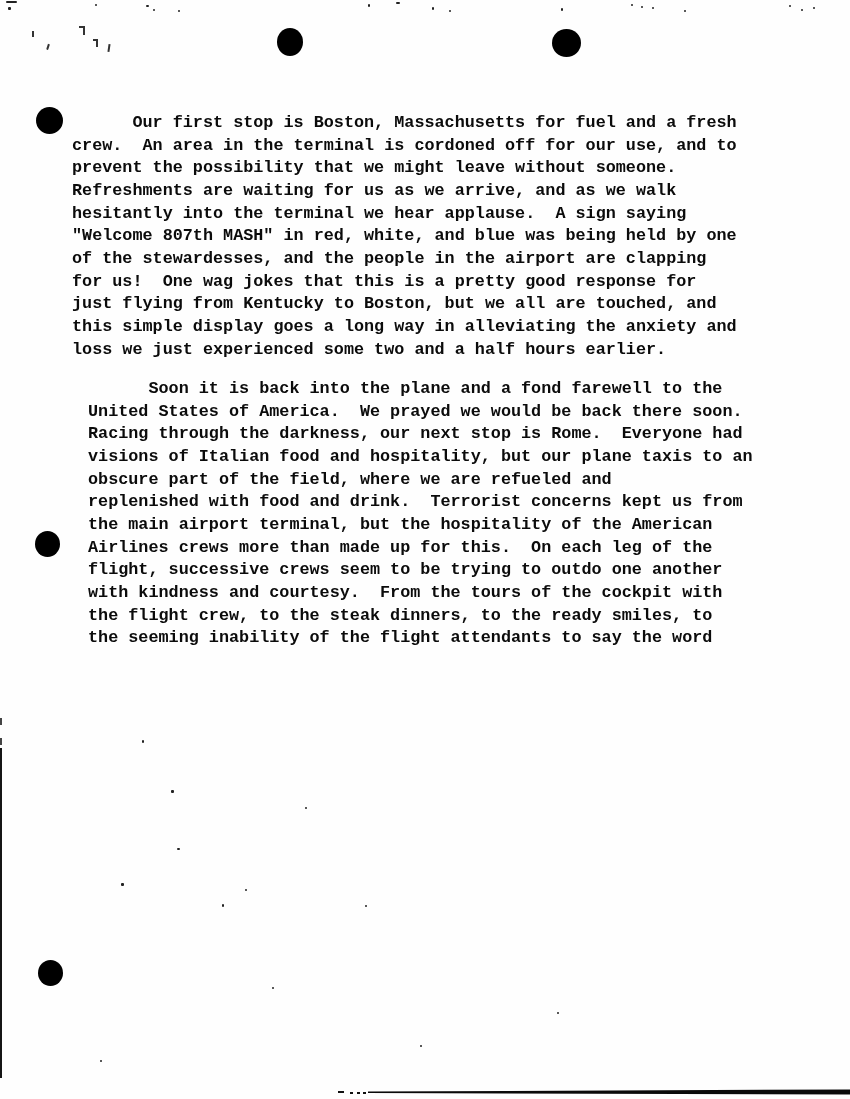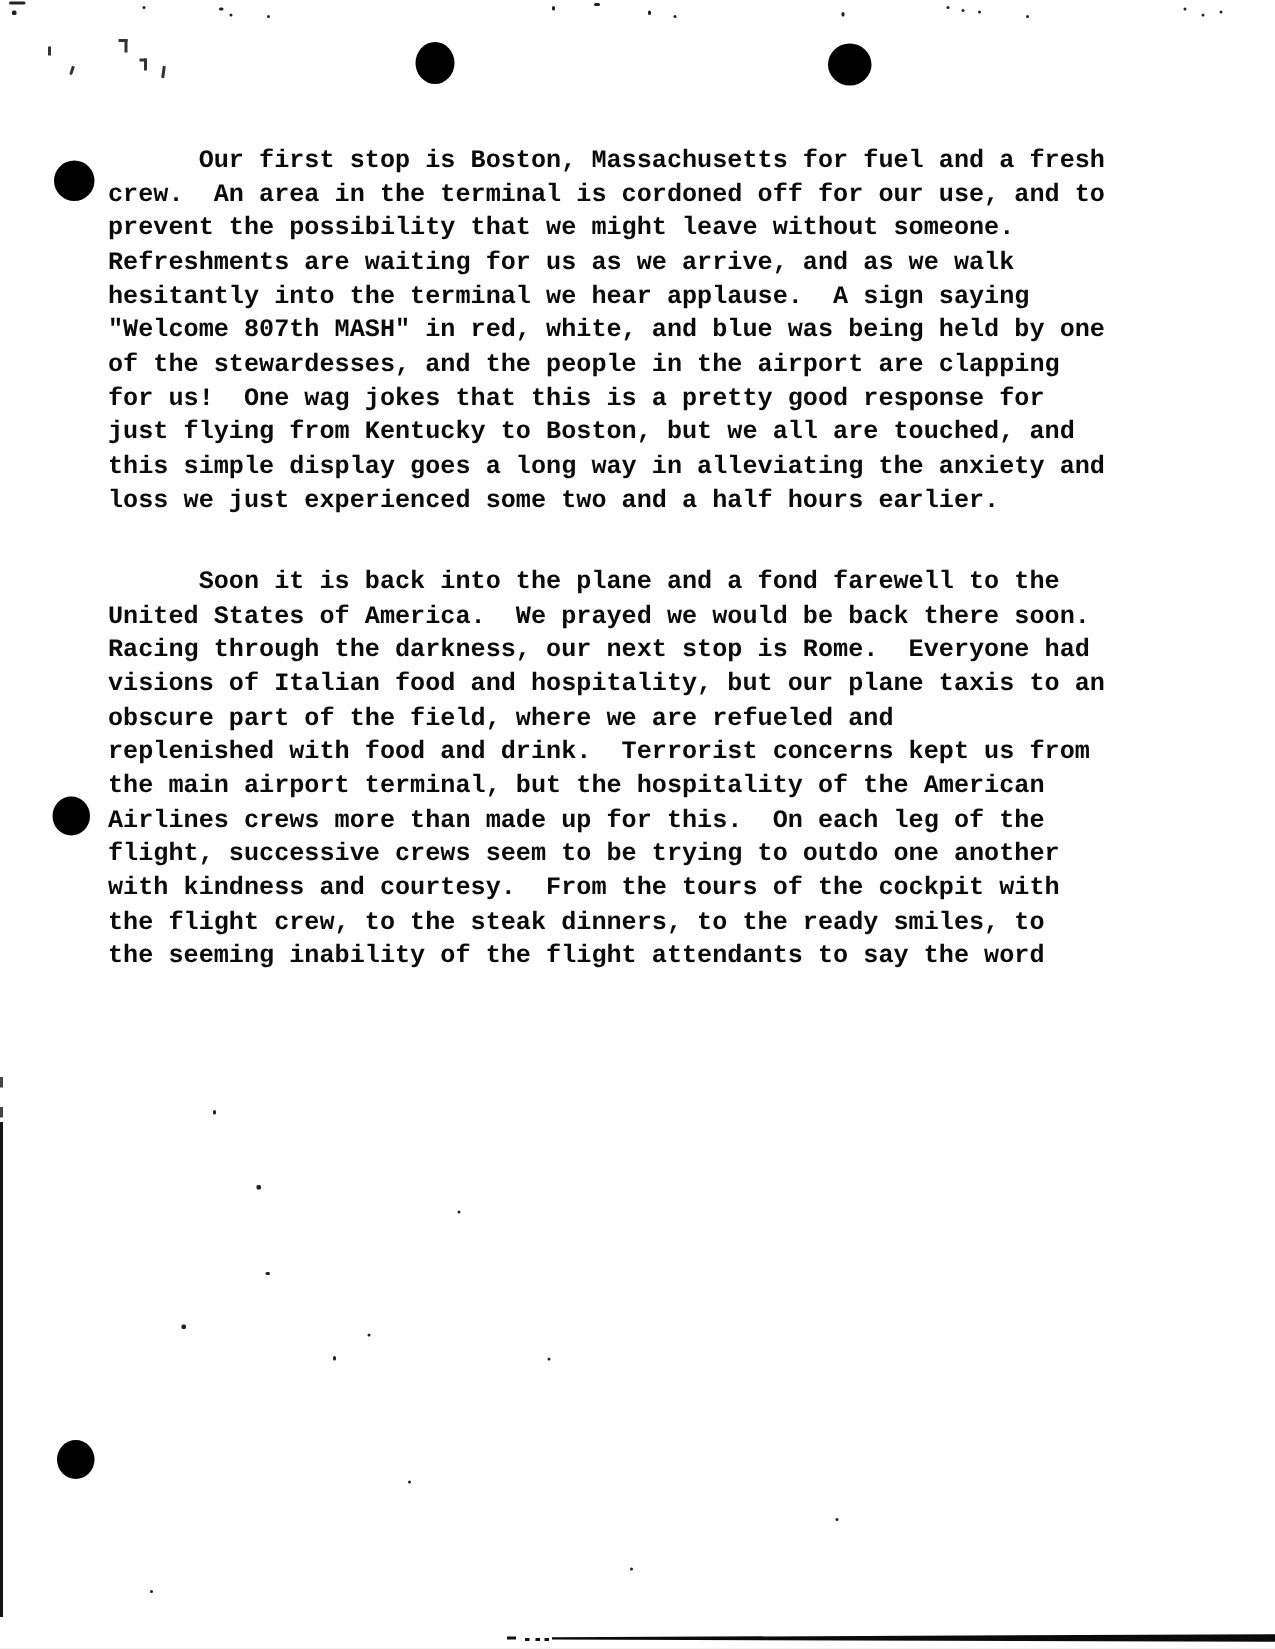--- a/index.html
+++ b/index.html
@@ -20,22 +20,22 @@
     left: 72px;
     margin: 0;
     font-family: "Liberation Mono", "DejaVu Sans Mono", monospace;
     font-size: 16.8px;
     line-height: 22.65px;
     font-weight: 600;
     color: #0b0b0b;
     white-space: pre;
     letter-spacing: 0;
   }
-  .para-1 { top: 97px; }
-  .para-2 { top: 378px; }
+  .para-1 { top: 112px; }
+  .para-2 { top: 378px; margin-left: 16px; }
   .punch-dot {
     position: absolute;
     background: #000;
     border-radius: 50%;
   }
   .speck {
     position: absolute;
     background: #222;
     border-radius: 1px;
   }

